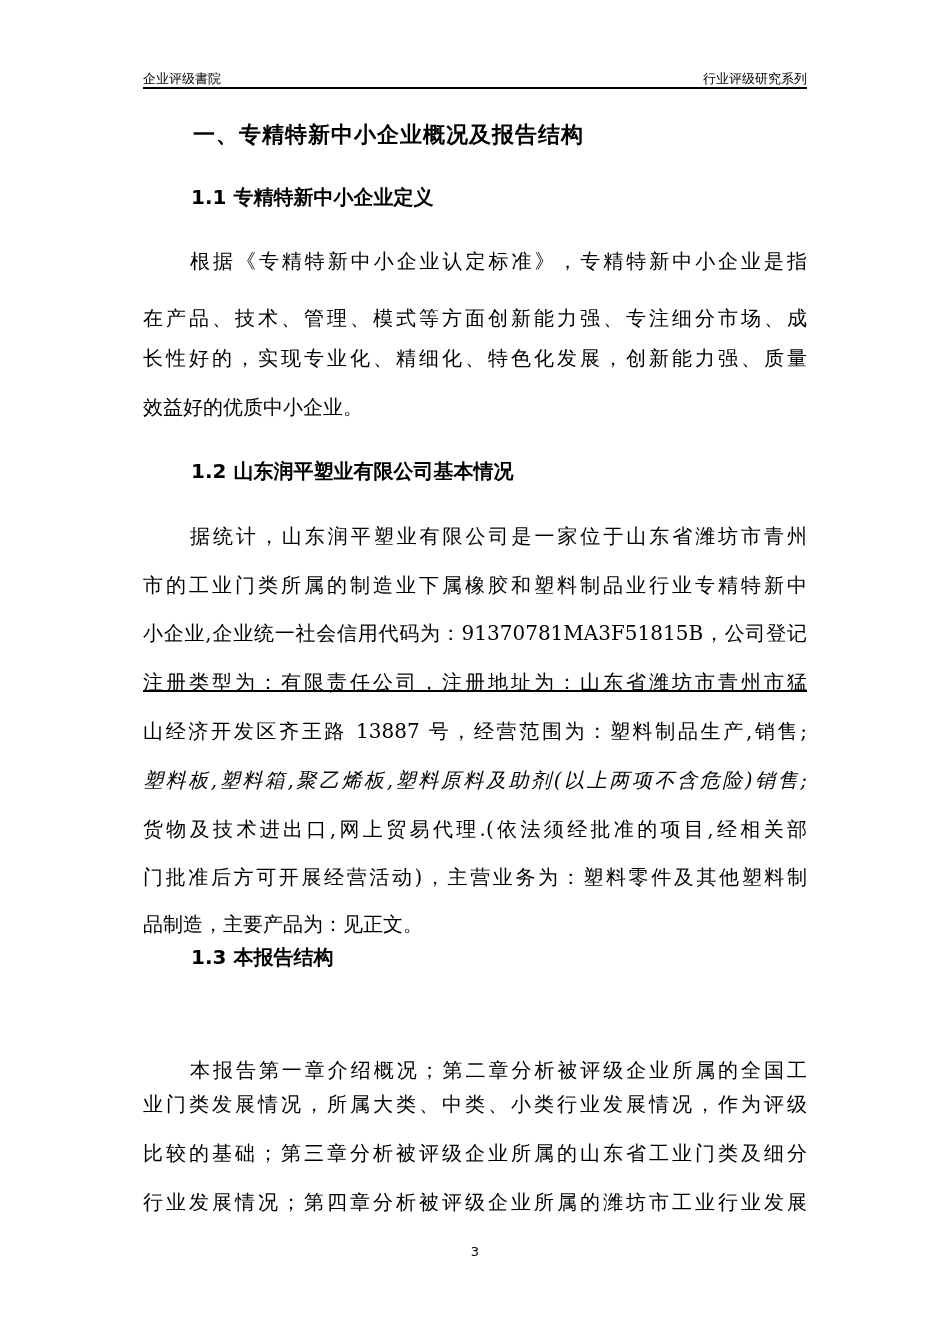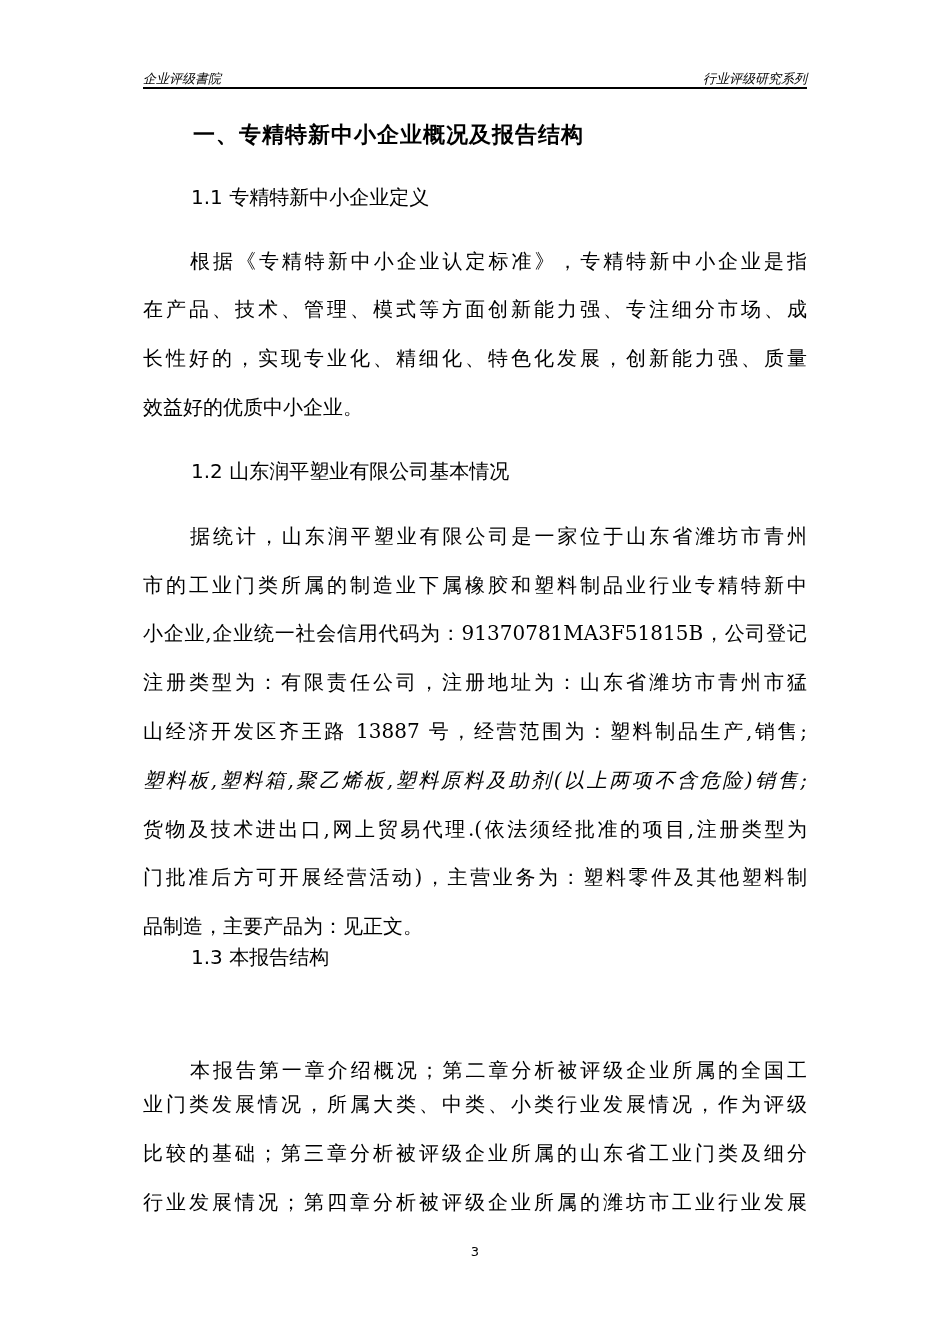--- a/index.html
+++ b/index.html
@@ -1,38 +1,38 @@
 <!DOCTYPE html>
 <html><head>
 <meta charset="utf-8">
 <style>
   html, body { margin: 0; padding: 0; background: #ffffff; }
   body { width: 950px; height: 1344px; position: relative; overflow: hidden; color: #000; }
   .page-header {
     position: absolute; left: 143px; top: 70px; width: 664px; height: 20px;
-    font-family: "DejaVu Sans", "Liberation Sans", sans-serif; font-size: 13px; font-style: italic;
+    font-family: "DejaVu Sans", "Liberation Sans", sans-serif; font-size: 13px;
   }
   .page-header .left { position: absolute; left: 0; top: 0; }
   .page-header .right { position: absolute; right: 0; top: 0; }
   .header-rule {
     position: absolute; left: 143px; top: 87px; width: 664px; height: 2px; background: #000;
   }
   .content {
     position: absolute; left: 143px; top: 0; width: 664px;
     font-family: "DejaVu Serif", "Liberation Serif", serif;
   }
   .h1 {
     position: absolute; left: 50px; top: 120px; white-space: nowrap;
     font-family: "DejaVu Sans", "Liberation Sans", sans-serif;
     font-size: 22px; font-weight: bold; letter-spacing: 1px;
   }
   .h2 {
     position: absolute; left: 48px; white-space: nowrap;
     font-family: "DejaVu Sans", "Liberation Sans", sans-serif;
-    font-size: 20px; font-weight: normal;
+    font-size: 20px; font-weight: bold;
   }
   .line {
     position: absolute; left: 0; width: 664px; white-space: nowrap;
     font-size: 20px; line-height: 28px; text-align: justify; text-align-last: justify;
   }
   .line.indent { left: 47px; width: 617px; }
   .line.last { text-align-last: left; }
   .page-number {
     position: absolute; left: 0; width: 950px; top: 1244px; text-align: center;
     font-family: "DejaVu Sans", "Liberation Sans", sans-serif; font-size: 13px;
@@ -45,34 +45,34 @@
   <span class="left">企业评级書院</span>
   <span class="right">行业评级研究系列</span>
 </div>
 <div class="header-rule"></div>
 
 <div class="content">
   <div class="h1">一、专精特新中小企业概况及报告结构</div>
 
   <div class="h2" style="top:184px;">1.1 专精特新中小企业定义</div>
   <div class="line indent" style="top:247px;">根据《专精特新中小企业认定标准》，专精特新中小企业是指</div>
-  <div class="line" style="top:295px;">在产品、技术、管理、模式等方面创新能力强、专注细分市场、成</div>
+  <div class="line" style="top:304px;">在产品、技术、管理、模式等方面创新能力强、专注细分市场、成</div>
   <div class="line" style="top:344px;">长性好的，实现专业化、精细化、特色化发展，创新能力强、质量</div>
   <div class="line last" style="top:393px;">效益好的优质中小企业。</div>
 
   <div class="h2" style="top:458px;">1.2 山东润平塑业有限公司基本情况</div>
   <div class="line indent" style="top:522px;">据统计，山东润平塑业有限公司是一家位于山东省潍坊市青州</div>
   <div class="line" style="top:571px;">市的工业门类所属的制造业下属橡胶和塑料制品业行业专精特新中</div>
   <div class="line" style="top:619px;">小企业,企业统一社会信用代码为：91370781MA3F51815B，公司登记</div>
-  <div class="line" style="top:668px;">注册类型为：有限责任公司，注册地址为：山东省潍坊市青州市猛</div>
+  <div class="line" style="top:668px;text-decoration:underline;">注册类型为：有限责任公司，注册地址为：山东省潍坊市青州市猛</div>
   <div class="line" style="top:717px;">山经济开发区齐王路 13887 号，经营范围为：塑料制品生产,销售;</div>
   <div class="line" style="top:766px;font-style:italic;">塑料板,塑料箱,聚乙烯板,塑料原料及助剂(以上两项不含危险)销售;</div>
-  <div class="line" style="top:815px;">货物及技术进出口,网上贸易代理.(依法须经批准的项目,注册类型为</div>
+  <div class="line" style="top:815px;">货物及技术进出口,网上贸易代理.(依法须经批准的项目,经相关部</div>
   <div class="line" style="top:863px;">门批准后方可开展经营活动)，主营业务为：塑料零件及其他塑料制</div>
-  <div class="line last" style="top:912px;">品制造，主要产品为：见正文。</div>
+  <div class="line last" style="top:912px;font-family:Liberation Mono, monospace;">品制造，主要产品为：见正文。</div>
 
   <div class="h2" style="top:944px;">1.3 本报告结构</div>
   <div class="line indent" style="top:1042px;margin-top:14px;">本报告第一章介绍概况；第二章分析被评级企业所属的全国工</div>
   <div class="line" style="top:1090px;">业门类发展情况，所属大类、中类、小类行业发展情况，作为评级</div>
   <div class="line" style="top:1139px;">比较的基础；第三章分析被评级企业所属的山东省工业门类及细分</div>
   <div class="line" style="top:1188px;">行业发展情况；第四章分析被评级企业所属的潍坊市工业行业发展</div>
 </div>
 
 <div class="page-number">3</div>
 

